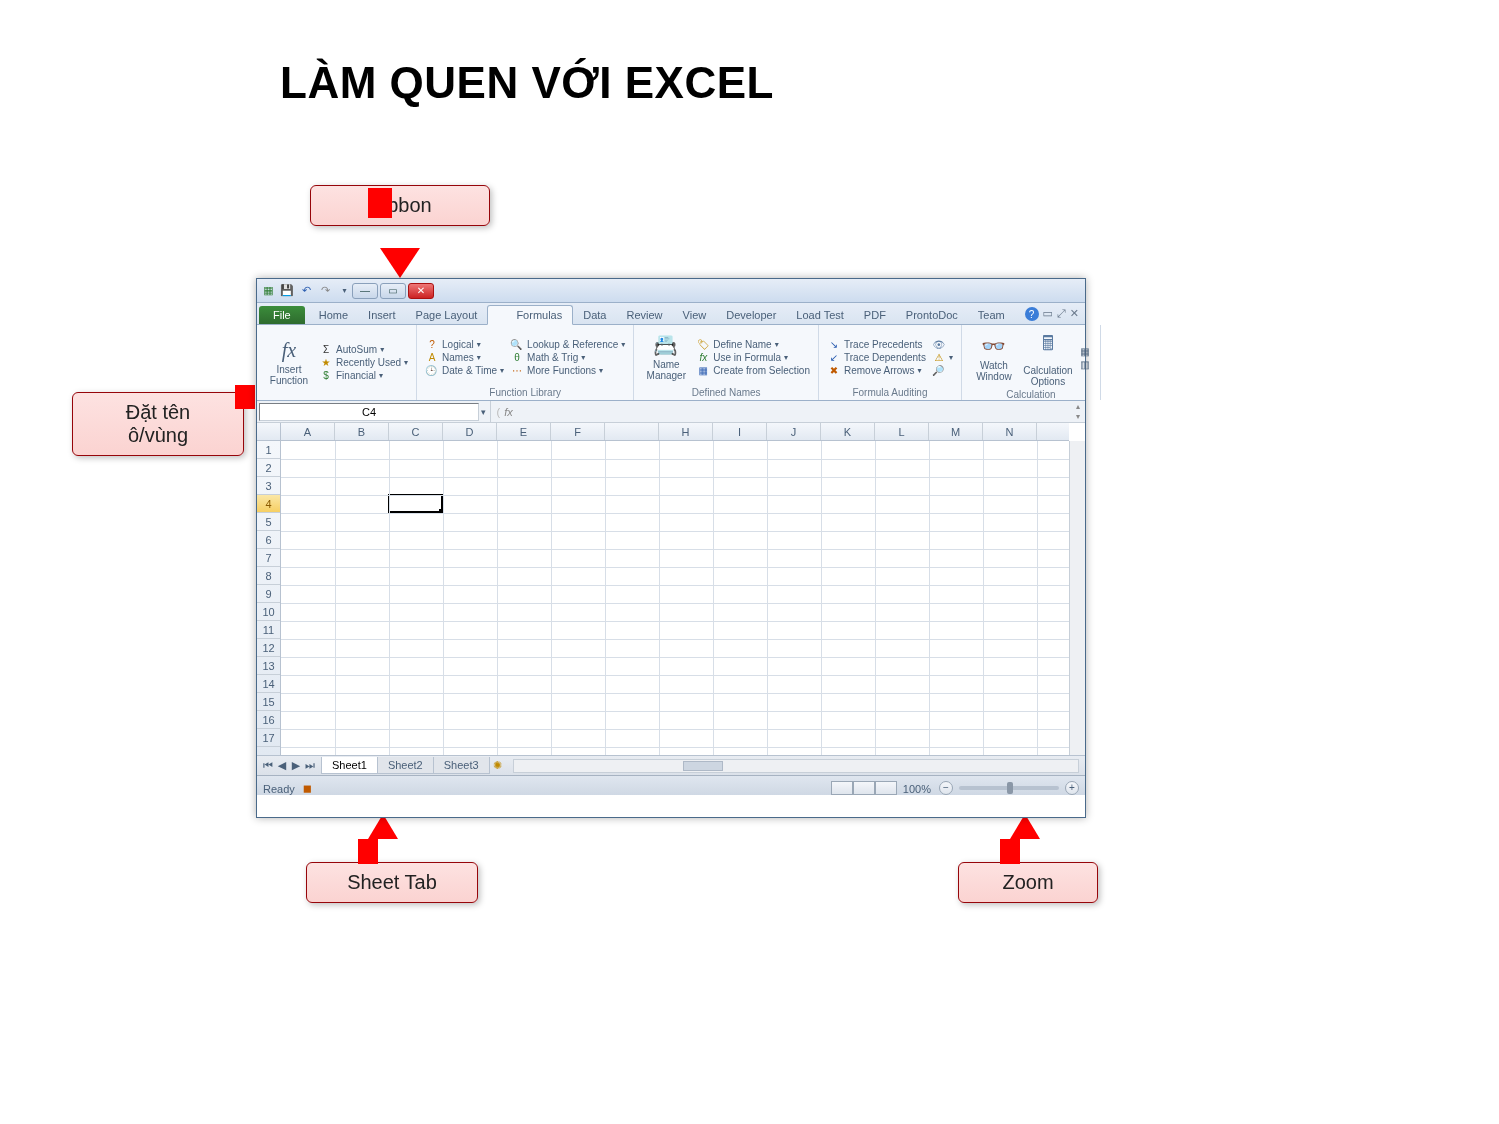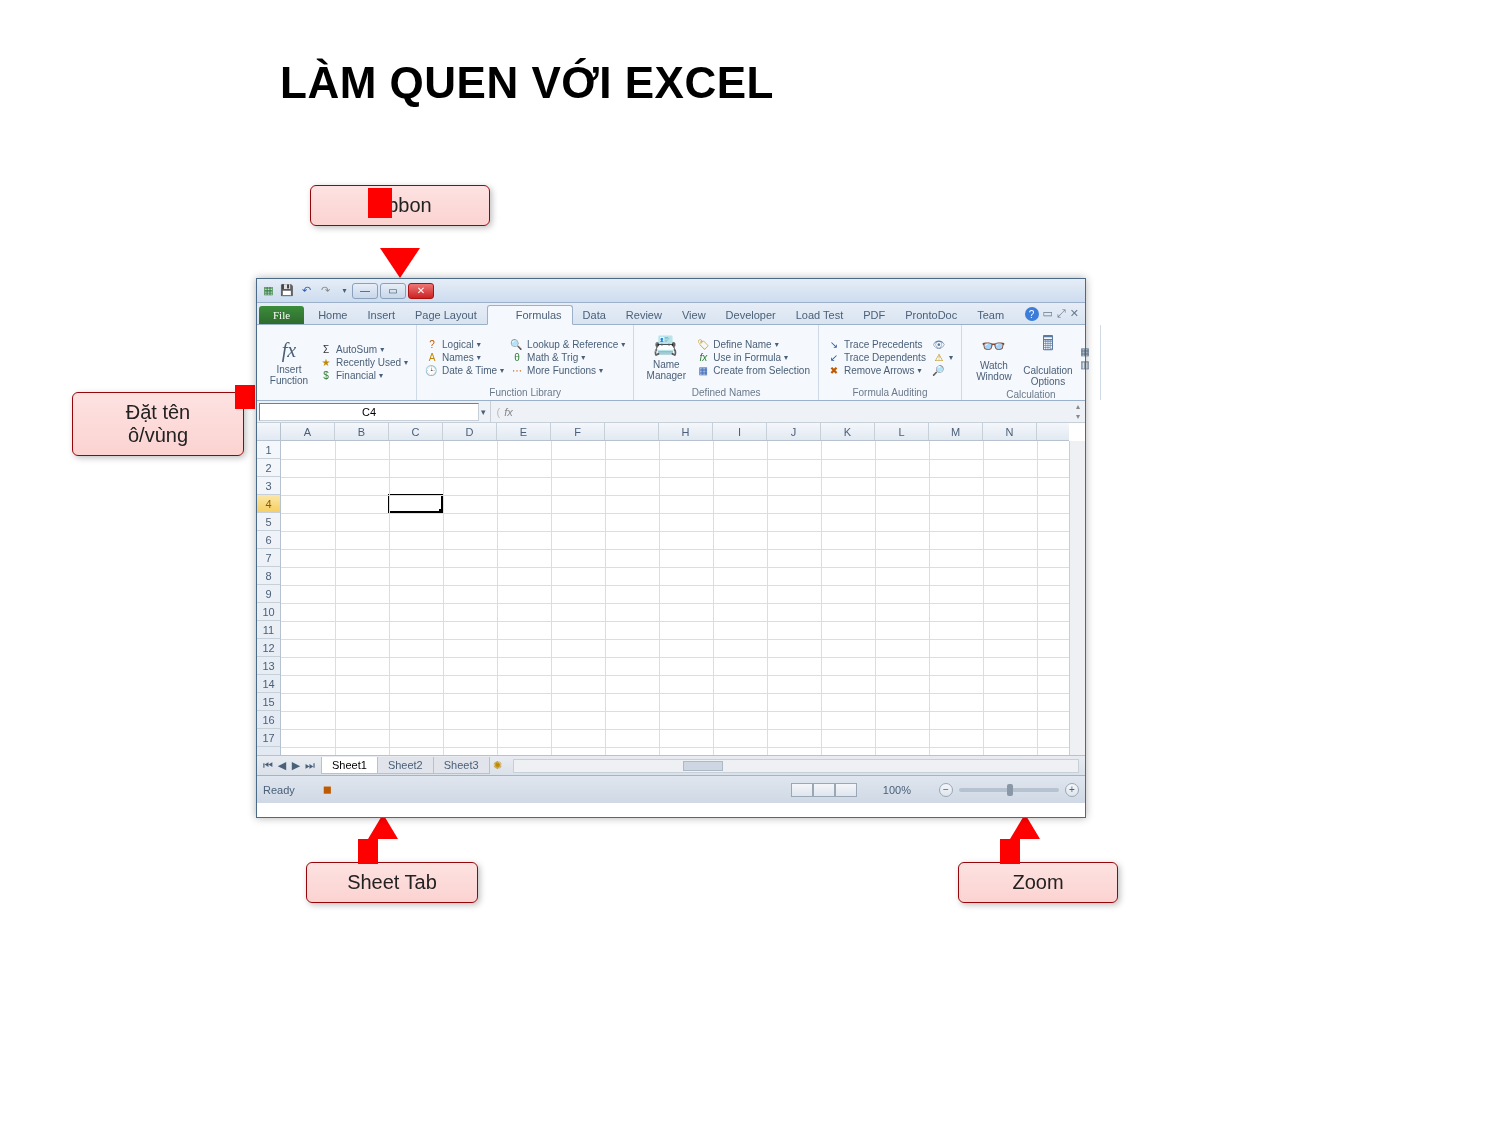--- a/index.html
+++ b/index.html
@@ -27,21 +27,21 @@
   .titlebar { height: 24px; background: linear-gradient(#e6edf7, #cddcef); border-bottom: 1px solid #9bb0c9; display: flex; align-items: center; }
   .qat { display: flex; align-items: center; gap: 4px; padding-left: 4px; }
   .qat-ico { width: 15px; height: 15px; display: inline-flex; align-items: center; justify-content: center; font-size: 11px; }
   .titlebar-title { flex: 1; text-align: center; font-size: 11px; color: #5a6a7a; }
   .winbtns { display: flex; gap: 2px; padding-right: 2px; }
   .winbtn { width: 26px; height: 16px; border-radius: 3px; background: linear-gradient(#e7eef7,#c8d7ea); border:1px solid #8aa0bb; display:inline-flex;align-items:center;justify-content:center;font-size:10px;color:#355; }
   .winbtn.close { background: linear-gradient(#e77,#c22); color:#fff; border-color:#a11; }
 
   .tabs { height: 22px; background: linear-gradient(#e6edf7,#d9e4f1); display:flex; align-items:flex-end; padding-left: 2px; gap: 0; font-size: 11px; border-bottom: 1px solid #9bb0c9; }
   .tab { padding: 3px 10px 3px; color:#4a6079; cursor:default; }
-  .tab.file { background: linear-gradient(#3b8d3b,#2e6b2e); color:#fff; border-radius: 3px 3px 0 0; margin-right: 4px; padding:3px 14px;font-family:Liberation Serif, serif; }
+  .tab.file { background: linear-gradient(#3b8d3b,#2e6b2e); color:#fff; border-radius: 3px 3px 0 0; margin-right: 4px; padding:3px 14px; }
   .tab.active { background:#f5f8fc; border:1px solid #9bb0c9; border-bottom: 1px solid #f5f8fc; border-radius:3px 3px 0 0; margin-bottom:-1px;padding-left:28px; }
   .tabs .tabright { margin-left:auto; display:flex; gap:4px; padding:3px 6px; font-size:11px; color:#6a7a8c; }
 
   .ribbon { height: 76px; background:#f5f8fc; border-bottom:1px solid #9bb0c9; display:flex; }
   .rgroup { border-right:1px solid #d0dae7; padding: 4px 8px 2px; display:flex; flex-direction:column; justify-content:space-between; height:100%; }
   .rgroup-body { display:flex; gap:6px; flex:1; }
   .rgroup-label { font-size:10px; color:#6a7a8c; text-align:center; padding-top:2px; }
   .rbtn-big { display:flex; flex-direction:column; align-items:center; justify-content:center; width:48px; font-size:10px; color:#4a6079; text-align:center; gap:2px; }
   .rbtn-big .ico { font-size:20px; }
   .rcol { display:flex; flex-direction:column; gap:2px; justify-content:center; }
@@ -72,21 +72,21 @@
 
   .sheettabs { height: 20px; background:linear-gradient(#e8ecf2,#dbe1e9); border-top:1px solid #b7c2d0; display:flex; align-items:center; font-size:11px; }
   .navset { display:flex; gap:0; padding:0 4px; color:#4a6079; }
   .navbtn { width:14px; text-align:center; }
   .sheettab { padding:2px 10px; border:1px solid #b7c2d0; border-top:none; background:#fff; margin-right:-1px; }
   .sheettab.inactive { background:#e1e5eb; color:#4a6079; }
   .sheettabs .newsheet { width:18px; text-align:center; color:#c08a00; }
   .hscroll { flex:1; margin: 0 6px; height:14px; background:#eef0f3; border:1px solid #c7cfd8; position:relative; }
   .hscroll .thumb { position:absolute; left:30%; width:40px; top:1px; bottom:1px; background:#cdd6e1; border:1px solid #aeb9c7; }
 
-  .statusbar { height: 28px; background:linear-gradient(#dfe6ef,#cfd8e4); border-top:1px solid #a7b3c2; display:flex; align-items:center; font-size:11px; color:#4a6079; padding: 0 6px; gap: 20px; }
+  .statusbar { height: 20px; background:linear-gradient(#dfe6ef,#cfd8e4); border-top:1px solid #a7b3c2; display:flex; align-items:flex-end; font-size:11px; color:#4a6079; padding: 0 6px; }
   .statusbar .spacer { flex:1; }
   .viewbtns { display:flex; gap:0; }
   .viewbtn { width:22px; height:14px; border:1px solid #9aa7b6; background:linear-gradient(#f4f6fa,#dfe5ed); display:inline-block; }
   .zoom { display:flex; align-items:center; gap:6px; margin-left:8px; }
   .zoom-track { width:100px; height:4px; background:#b7c2d0; position:relative; border-radius:2px; }
   .zoom-thumb { position:absolute; top:-4px; left:48px; width:6px; height:12px; background:#8a97a7; border-radius:2px; }
   .zoom-btn { width:14px; height:14px; border:1px solid #9aa7b6; border-radius:7px; background:linear-gradient(#f4f6fa,#dfe5ed); text-align:center; line-height:12px; font-size:10px; }
 
   
   .line { position:absolute; background:#5878b6; height:1px; transform-origin: left center; }
@@ -129,21 +129,21 @@
 <div class="callout" style="top:680px; left:405px; width:160px;">Số dòng</div>
 <div class="arrow" style="top:680px; left:300px;">
     <div class="arrow-left"></div>
   </div>
 
 <div class="callout" style="top:862px; left:306px; width:172px;">Sheet Tab</div>
 <div class="arrow" style="top:814px; left:368px;">
     <div class="arrow-up"></div>
   </div>
 
-<div class="callout" style="top:862px; left:958px; width:160px;">Zoom</div>
+<div class="callout" style="top:862px; left:958px; width:140px;">Zoom</div>
 <div class="arrow" style="top:814px; left:1010px;">
     <div class="arrow-up"></div>
   </div>
 
 <div class="line" style="top:500px; left:430px; width:40px; transform:rotate(-70deg);"></div>
 <div class="line" style="top:516px; left:398px; width:130px; transform:rotate(-178deg);"></div>
 <style>.line:nth-of-type(2)::after{ transform: scaleX(1); }</style>
 
 <div class="excel">
   <div class="titlebar">

